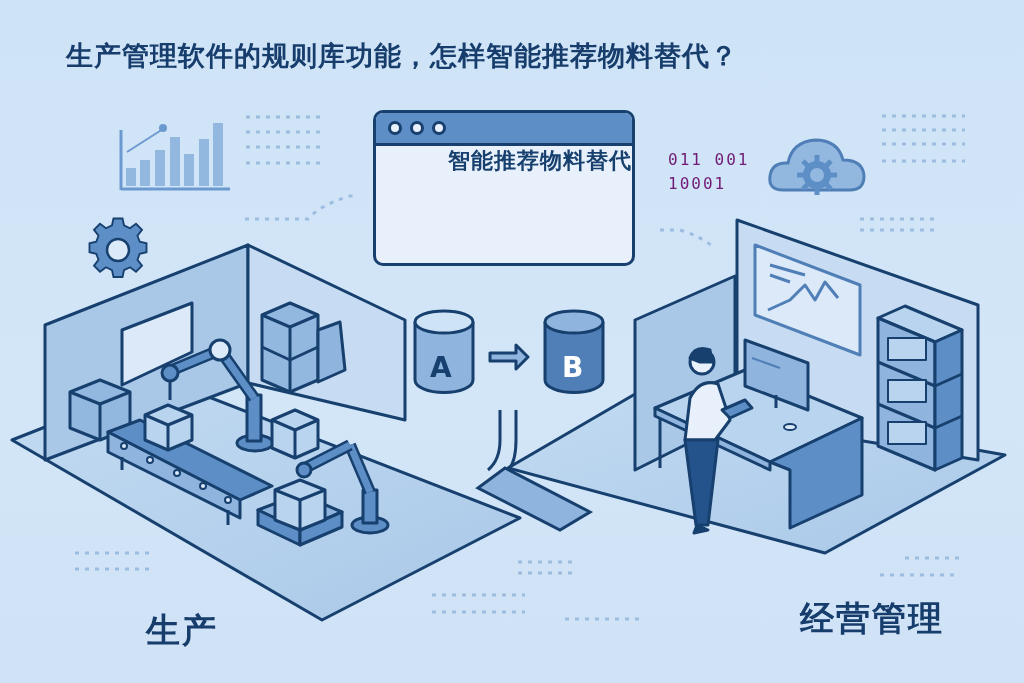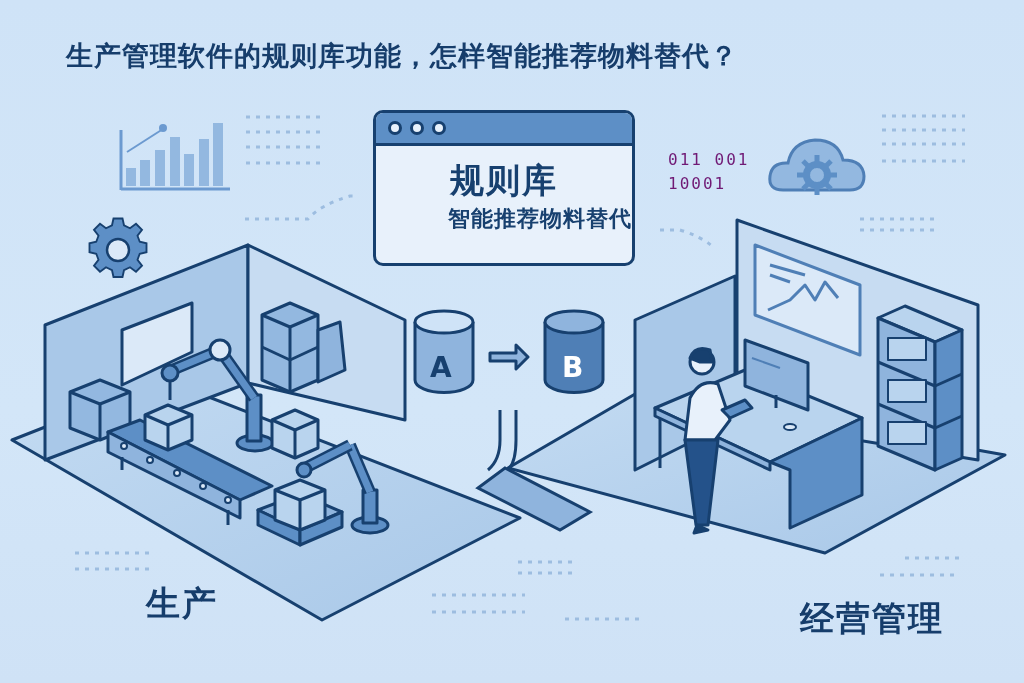--- a/index.html
+++ b/index.html
@@ -269,18 +269,17 @@
   <div>011 001</div>
   <div>10001</div>
 </div>
 
 <div class="rulebox">
   <div class="bar">
     <span class="dot"></span>
     <span class="dot"></span>
     <span class="dot"></span>
   </div>
-  <div class="h1">规则库</div>
   <div class="h2">智能推荐物料替代</div>
 </div>
 
-<div class="label" style="left:146px; top:581px;">生产</div>
+<div class="label" style="left:146px; top:608px;">生产</div>
 <div class="label" style="left:800px; top:596px;">经营管理</div>
 
 </body></html>

